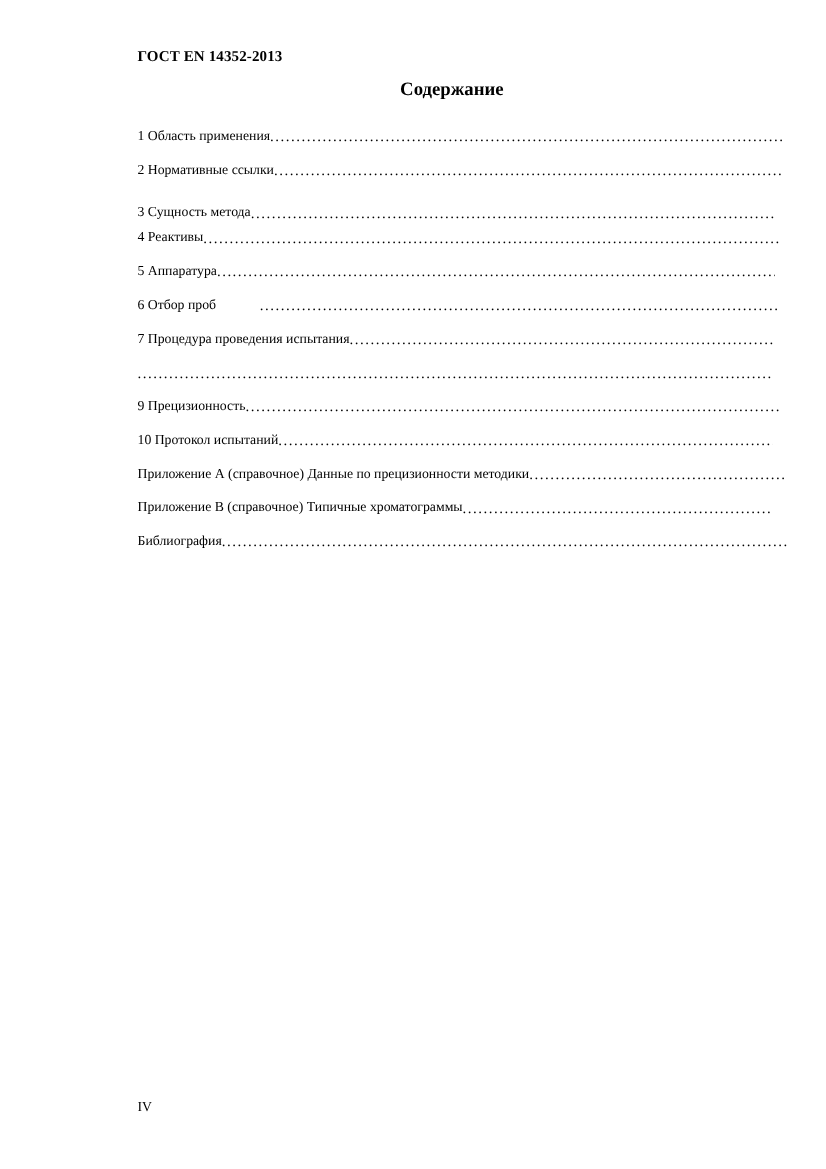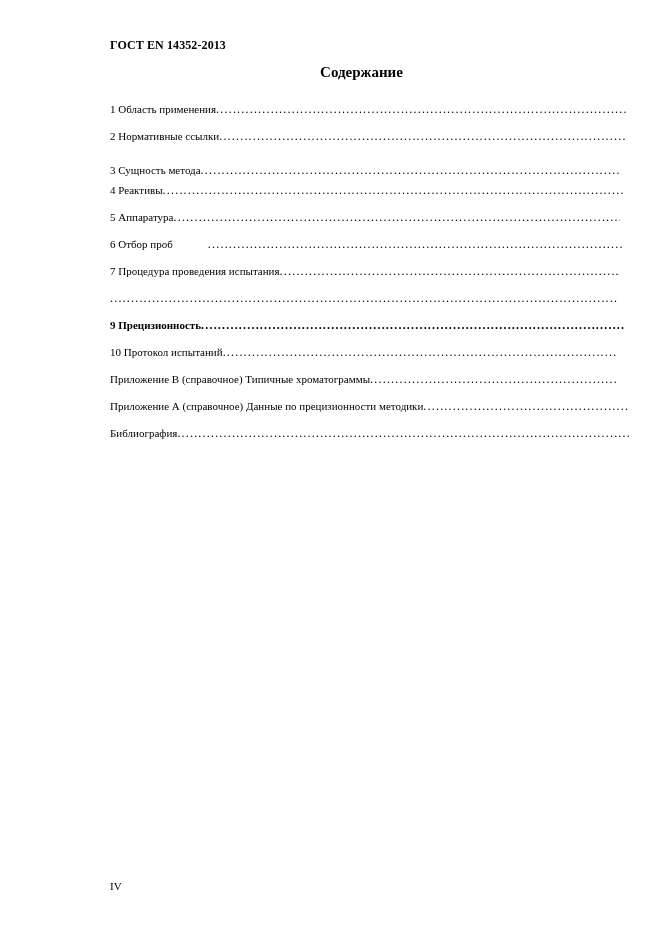--- a/index.html
+++ b/index.html
@@ -114,34 +114,34 @@
       <span class="toc-label">6 Отбор проб</span>
       <span class="toc-leader"></span>
     </li>
     <li class="toc-item" style="width: 510px;">
       <span class="toc-label">7 Процедура проведения испытания</span>
       <span class="toc-leader"></span>
     </li>
     <li class="toc-item" style="width: 508px;">
       <span class="toc-leader"></span>
     </li>
-    <li class="toc-item" style="width: 514px; font-weight: bold;">
+    <li class="toc-item" style="width: 514px;">
       <span class="toc-label">9 Прецизионность</span>
       <span class="toc-leader"></span>
     </li>
     <li class="toc-item" style="width: 508px;">
       <span class="toc-label">10 Протокол испытаний</span>
       <span class="toc-leader"></span>
     </li>
+    <li class="toc-item" style="width: 518px;">
+      <span class="toc-label">Приложение А (справочное) Данные по прецизионности методики</span>
+      <span class="toc-leader"></span>
+    </li>
     <li class="toc-item" style="width: 508px;">
       <span class="toc-label">Приложение В (справочное) Типичные хроматограммы</span>
-      <span class="toc-leader"></span>
-    </li>
-    <li class="toc-item" style="width: 518px;">
-      <span class="toc-label">Приложение А (справочное) Данные по прецизионности методики</span>
       <span class="toc-leader"></span>
     </li>
     <li class="toc-item" style="width: 520px;">
       <span class="toc-label">Библиография</span>
       <span class="toc-leader"></span>
     </li>
   </ul>
 
   <div class="footer-page">IV</div>
 </div>

